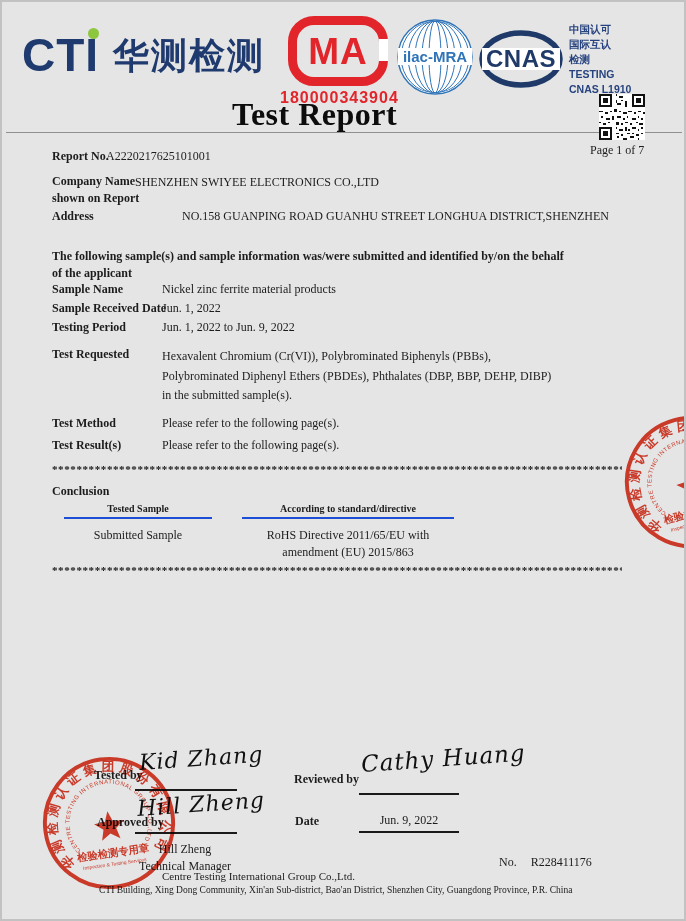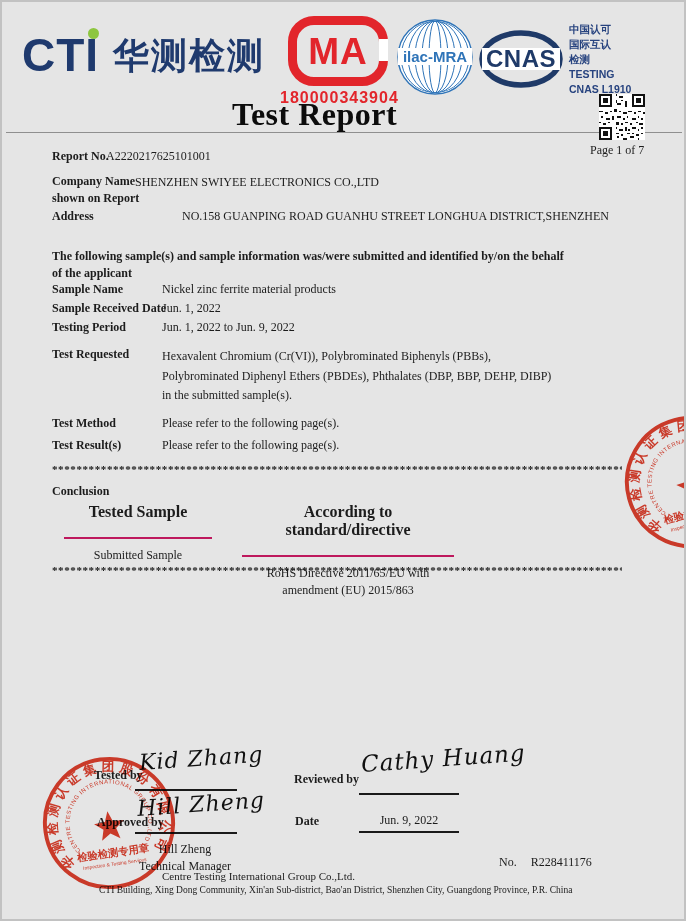--- a/index.html
+++ b/index.html
@@ -20,21 +20,21 @@
   .cma-ma{font-family:"Liberation Sans","DejaVu Sans",sans-serif;font-weight:bold;font-size:37px;
           color:#e2252b;letter-spacing:1px;line-height:1;}
   .cma-num{font-family:"Liberation Sans","DejaVu Sans",sans-serif;font-weight:bold;font-size:16px;
            color:#e2252b;letter-spacing:1px;text-align:center;}
   .accr{font-family:"Liberation Sans","DejaVu Sans",sans-serif;font-weight:bold;font-size:10.5px;
         color:#27437f;line-height:15px;white-space:nowrap;}
   .title{font-weight:bold;font-size:32px;text-align:left;letter-spacing:.5px;color:#0c0c0c;}
   .rule{height:1px;background:#8f8f8f;}
   .stars{font-size:11px;font-weight:bold;letter-spacing:.6px;white-space:nowrap;overflow:hidden;width:570px;color:#161616;}
   .tcol{text-align:center;}
-  .th{font-weight:bold;font-size:16px;text-align:center;border-bottom:2px solid #be185d;padding-bottom:16px;}
+  .th{font-weight:bold;font-size:10px;text-align:center;border-bottom:2px solid #1d4ed8;padding-bottom:3px;}
   .td{font-size:12px;text-align:center;margin-top:8px;line-height:17px;}
   .sig{font-family:"DejaVu Serif",serif;font-style:italic;font-size:22px;white-space:nowrap;
        color:#101010;letter-spacing:1px;transform:rotate(-4deg);transform-origin:left bottom;}
   .uline{height:1.5px;background:#1a1a1a;}
   .stamp{mix-blend-mode:multiply;opacity:.92;}
   .foot{white-space:nowrap;}
 </style>
 </head>
 <body>
 

